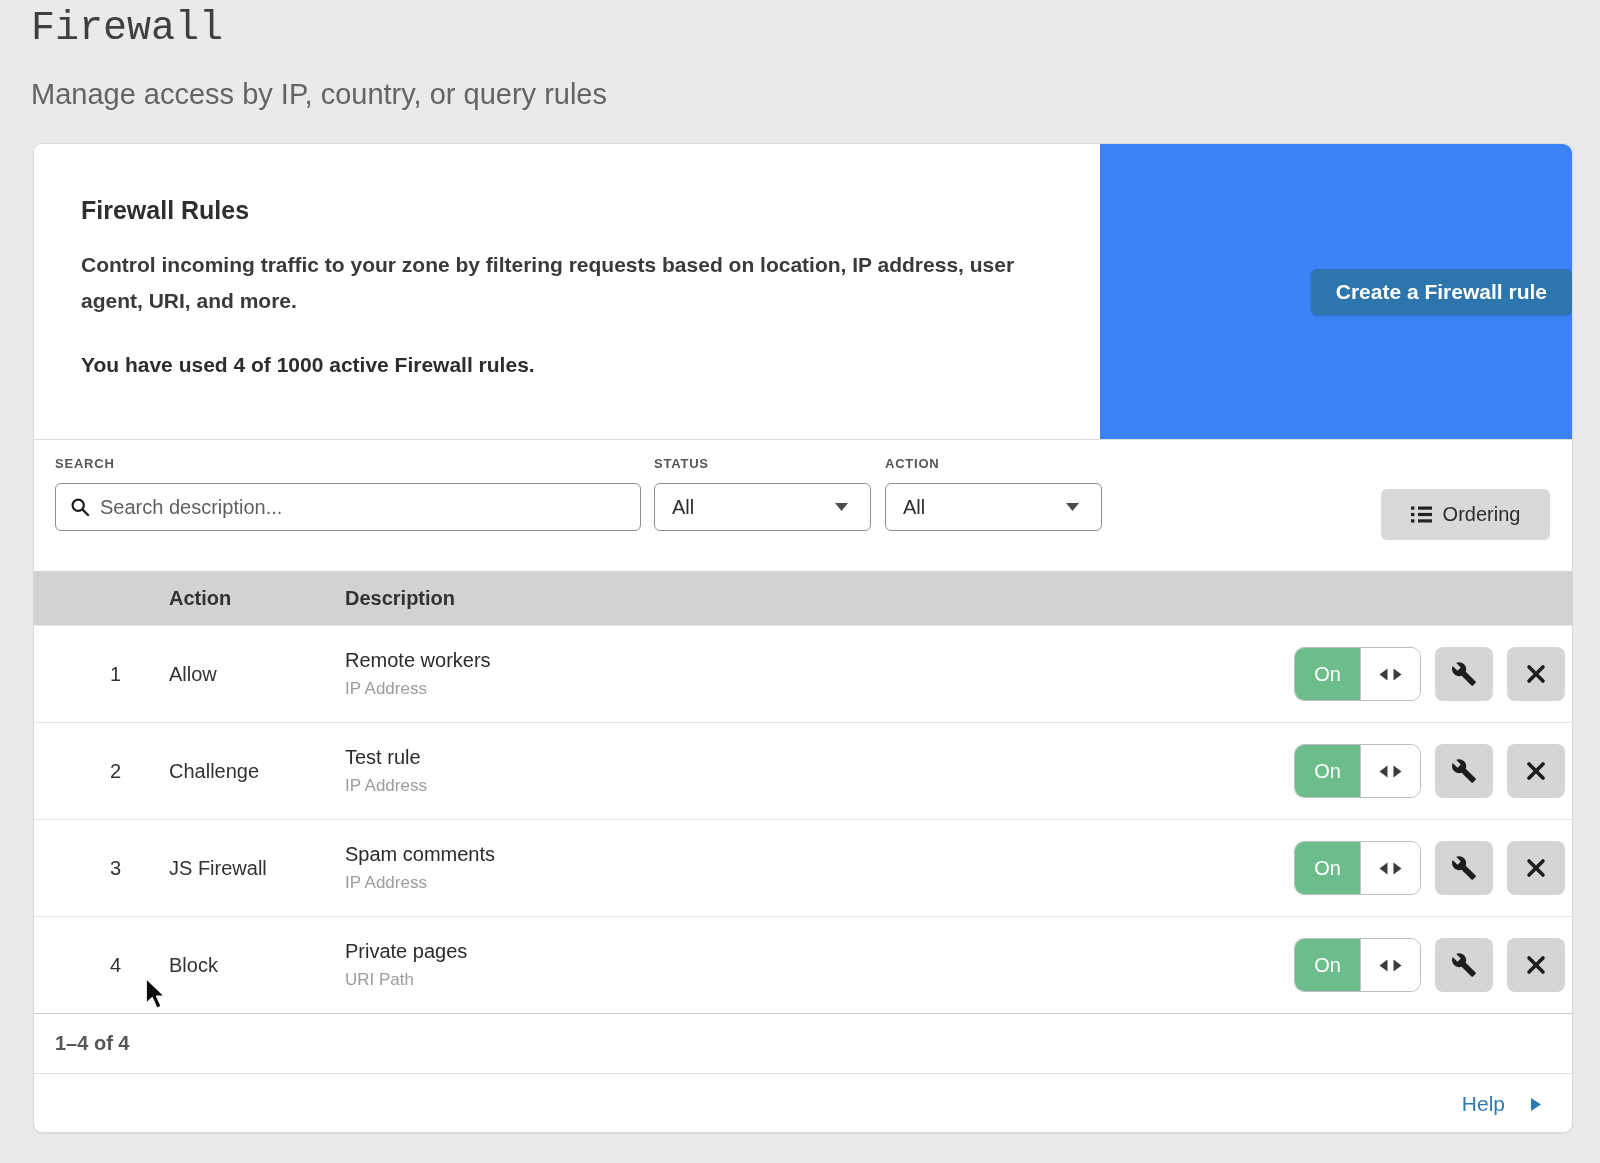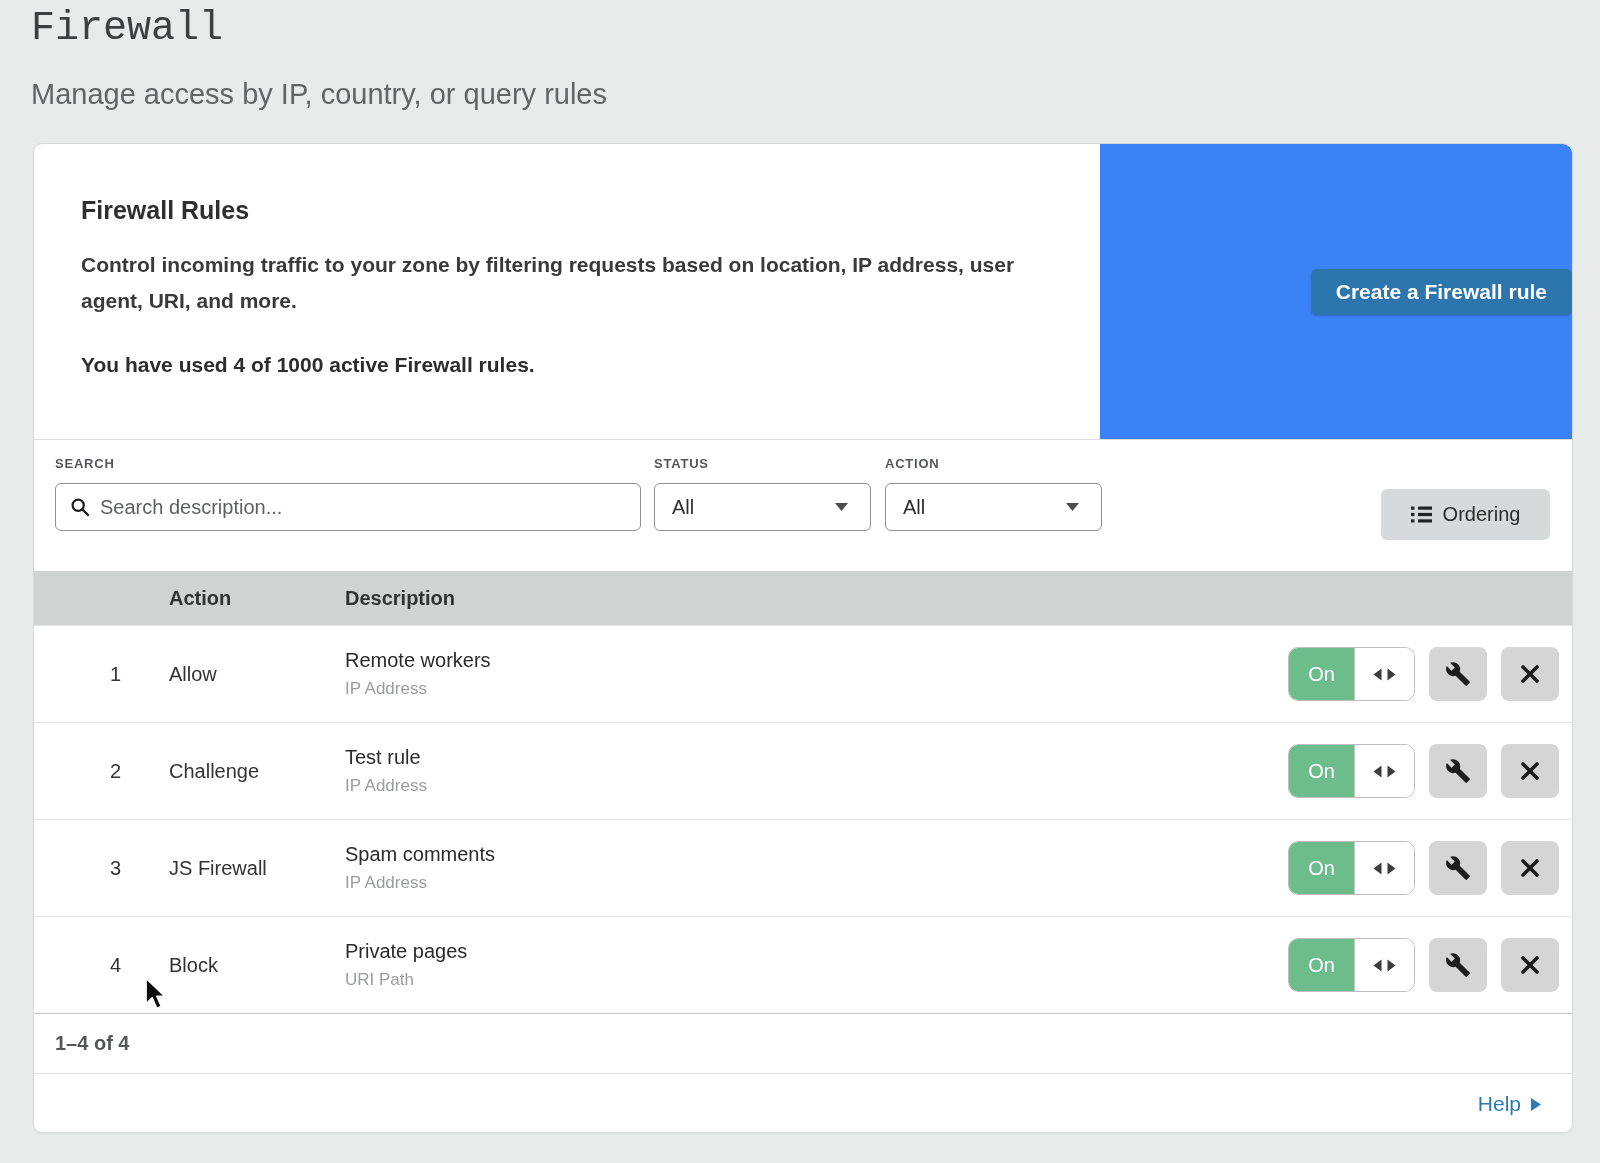--- a/index.html
+++ b/index.html
@@ -88,21 +88,21 @@
     height:54px; background:#d1d2d2;
     display:flex; align-items:center;
     font-size:20px; font-weight:700; color:#323233;
   }
   .col-num { width:135px; text-align:right; padding-right:48px; flex:0 0 auto; }
   .col-action { width:176px; flex:0 0 auto; }
   .col-desc { flex:1 1 auto; }
   .col-controls {
     flex:0 0 auto; width:320px;
     display:flex; align-items:flex-start; justify-content:flex-end;
-    gap:14px; padding-right:13px;
+    gap:14px; padding-right:7px;
   }
   .row {
     height:97px; display:flex; align-items:center;
     border-top:1px solid #e3e4e4; background:#fff;
     font-size:20px; color:#333;
   }
   .row:first-of-type { border-top:none; }
   .desc-title { font-size:20px; color:#2b2b2c; margin-bottom:7px; }
   .desc-sub { font-size:17px; color:#9b9c9d; }
   
@@ -130,21 +130,21 @@
     height:60px; border-top:1px solid #c7c8c8;
     display:flex; align-items:center; padding-left:21px;
     font-size:20px; font-weight:600; color:#555657;
   }
   .help-bar {
     height:61px; border-top:1px solid #e0e1e1;
     display:flex; align-items:center; justify-content:flex-end;
     padding-right:31px;
   }
   .help-link {
-    display:flex; align-items:center; gap:10px;
+    display:flex; align-items:center; gap:26px;
     font-size:21px; color:#2e7bb4; text-decoration:none; cursor:pointer;
   }
   
   .mouse-cursor { position:absolute; left:141px; top:976px; pointer-events:none; }
 </style>
 </head>
 <body>
 
 <h1 class="page-title">Firewall</h1>
 <div class="page-subtitle">Manage access by IP, country, or query rules</div>

